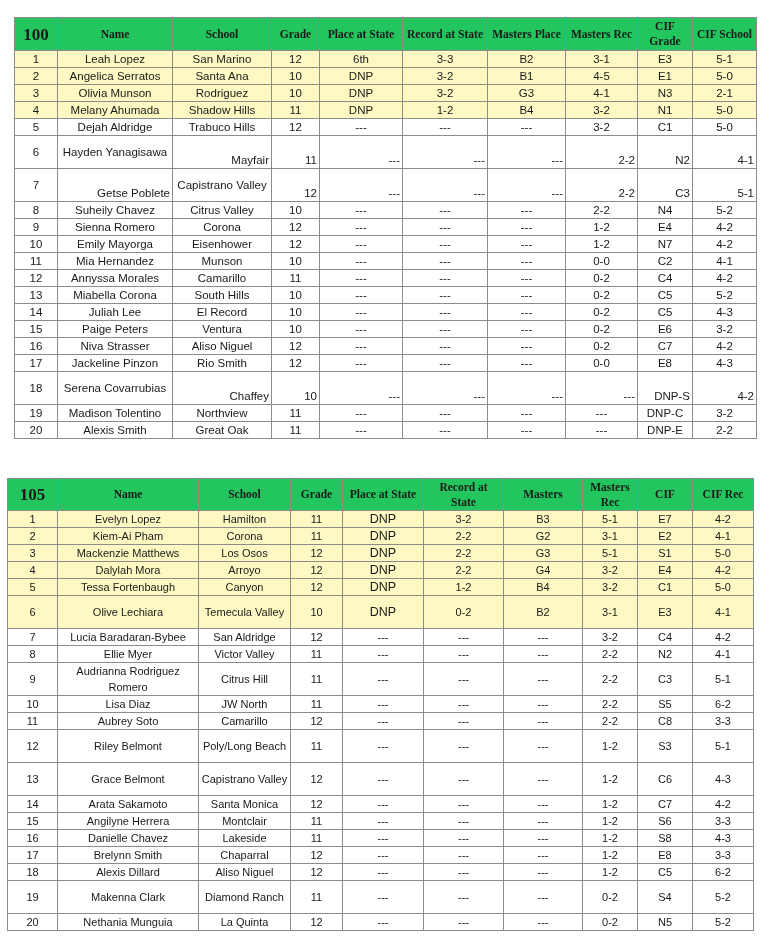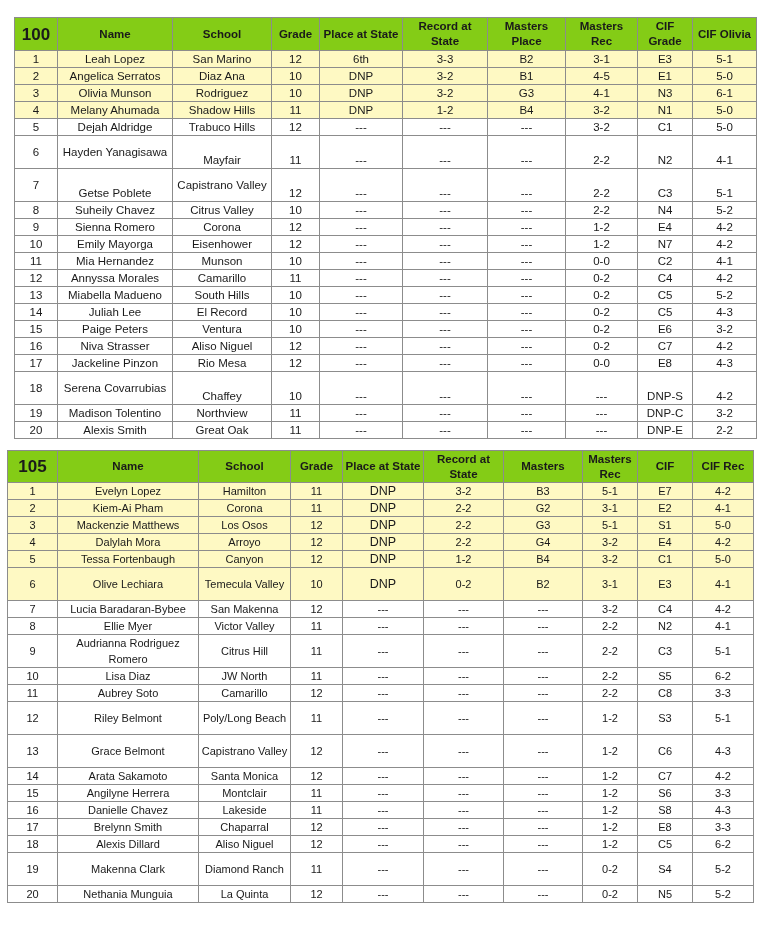--- a/index.html
+++ b/index.html
@@ -1,28 +1,28 @@
 <!DOCTYPE html>
 <html><head>
 <meta charset="utf-8">
 <style>
   html, body { margin: 0; padding: 0; background: #ffffff; }
   body { width: 768px; height: 938px; position: relative; overflow: hidden;
          font-family: "Liberation Sans", sans-serif; color: #1a1a1a; }
   table { position: absolute; border-collapse: collapse; table-layout: fixed; }
   td, th { border: 1px solid #8c8c8c; text-align: center; padding: 0 2px;
            font-size: 11.5px; line-height: 16px; overflow: hidden; }
-  th { background: #84cc16; font-weight: bold; font-size: 11.5px; line-height: 15px; }
+  th { background: #22c55e; font-weight: bold; font-size: 11.5px; line-height: 15px; font-family: Liberation Serif, serif; }
   th.corner { font-size: 17px; }
   tr.hl td { background: #fef9c3; }
   tr.r1 td { height: 16px; }
   tr.r2 td { height: 32px; }
-  td.bottom { vertical-align: bottom; }
+  td.bottom { vertical-align: bottom; text-align: right; }
   #t1 { left: 14px; top: 17px; width: 742px; }
-  #t2 { left: 7px; top: 450px; width: 746px; }
+  #t2 { left: 7px; top: 478px; width: 746px; }
   #t1 th { height: 32px; }
   #t2 th { height: 31px; }
   #t2 td { font-size: 11px; }
   #t2 td.plc { font-size: 12.5px; }
 </style>
 </head>
 <body>
 
 <table id="t1">
   <colgroup>
@@ -41,59 +41,59 @@
     <tr>
       <th class="corner">100</th>
       <th>Name</th>
       <th>School</th>
       <th>Grade</th>
       <th>Place at State</th>
       <th>Record at State</th>
       <th>Masters Place</th>
       <th>Masters Rec</th>
       <th>CIF Grade</th>
-      <th>CIF Olivia</th>
+      <th>CIF School</th>
     </tr>
   </thead>
   <tbody>
       <tr class="hl r1">
         <td>1</td>
         <td>Leah Lopez</td>
         <td>San Marino</td>
         <td>12</td>
         <td>6th</td>
         <td>3-3</td>
         <td>B2</td>
         <td>3-1</td>
         <td>E3</td>
         <td>5-1</td>
       </tr>
       <tr class="hl r1">
         <td>2</td>
         <td>Angelica Serratos</td>
-        <td>Diaz Ana</td>
+        <td>Santa Ana</td>
         <td>10</td>
         <td>DNP</td>
         <td>3-2</td>
         <td>B1</td>
         <td>4-5</td>
         <td>E1</td>
         <td>5-0</td>
       </tr>
       <tr class="hl r1">
         <td>3</td>
         <td>Olivia Munson</td>
         <td>Rodriguez</td>
         <td>10</td>
         <td>DNP</td>
         <td>3-2</td>
         <td>G3</td>
         <td>4-1</td>
         <td>N3</td>
-        <td>6-1</td>
+        <td>2-1</td>
       </tr>
       <tr class="hl r1">
         <td>4</td>
         <td>Melany Ahumada</td>
         <td>Shadow Hills</td>
         <td>11</td>
         <td>DNP</td>
         <td>1-2</td>
         <td>B4</td>
         <td>3-2</td>
@@ -191,21 +191,21 @@
         <td>11</td>
         <td>---</td>
         <td>---</td>
         <td>---</td>
         <td>0-2</td>
         <td>C4</td>
         <td>4-2</td>
       </tr>
       <tr class="r1">
         <td>13</td>
-        <td>Miabella Madueno</td>
+        <td>Miabella Corona</td>
         <td>South Hills</td>
         <td>10</td>
         <td>---</td>
         <td>---</td>
         <td>---</td>
         <td>0-2</td>
         <td>C5</td>
         <td>5-2</td>
       </tr>
       <tr class="r1">
@@ -240,21 +240,21 @@
         <td>---</td>
         <td>---</td>
         <td>---</td>
         <td>0-2</td>
         <td>C7</td>
         <td>4-2</td>
       </tr>
       <tr class="r1">
         <td>17</td>
         <td>Jackeline Pinzon</td>
-        <td>Rio Mesa</td>
+        <td>Rio Smith</td>
         <td>12</td>
         <td>---</td>
         <td>---</td>
         <td>---</td>
         <td>0-0</td>
         <td>E8</td>
         <td>4-3</td>
       </tr>
       <tr class="r2">
         <td>18</td>
@@ -391,21 +391,21 @@
         <td class="plc">DNP</td>
         <td>0-2</td>
         <td>B2</td>
         <td>3-1</td>
         <td>E3</td>
         <td>4-1</td>
       </tr>
       <tr class="r1">
         <td>7</td>
         <td>Lucia Baradaran-Bybee</td>
-        <td>San Makenna</td>
+        <td>San Aldridge</td>
         <td>12</td>
         <td>---</td>
         <td>---</td>
         <td>---</td>
         <td>3-2</td>
         <td>C4</td>
         <td>4-2</td>
       </tr>
       <tr class="r1">
         <td>8</td>

